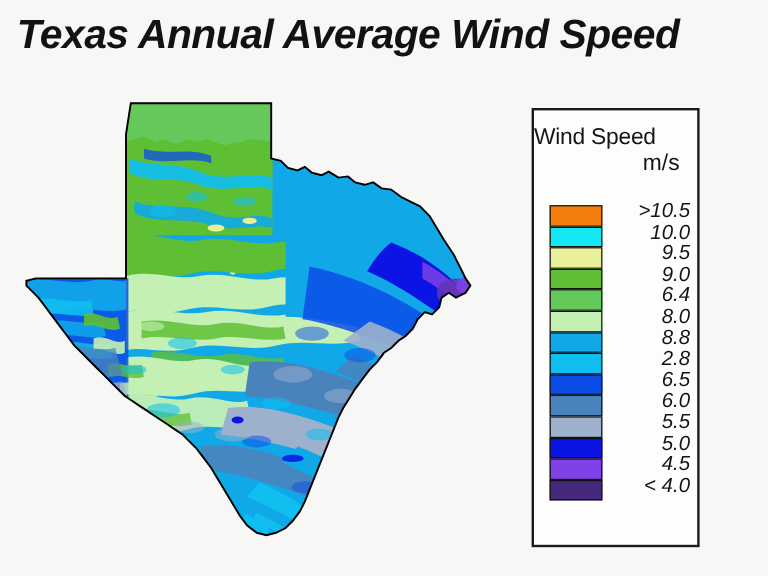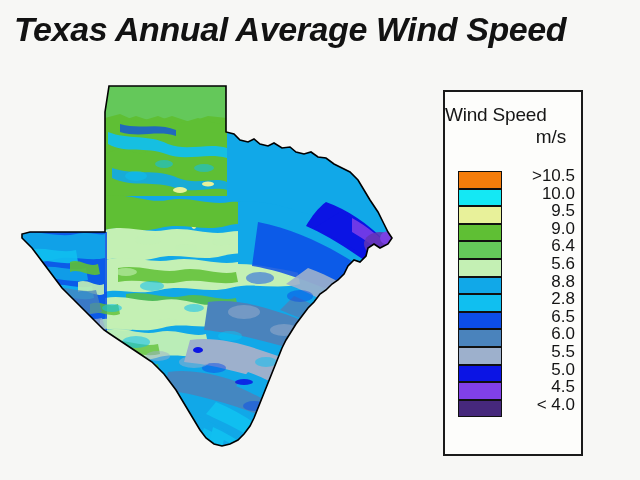--- a/index.html
+++ b/index.html
@@ -74,20 +74,21 @@
   }
   #legend-body {
     position: absolute;
     left: 0;
     top: 79px;
     width: 100%;
   }
   .legend-row {
     position: relative;
     height: 17.6px;
+    font-style: italic;
   }
   .legend-swatch {
     position: absolute;
     left: 13px;
     top: 0;
     width: 44px;
     height: 17.6px;
     border: 1.2px solid #101010;
     box-sizing: border-box;
   }
@@ -308,21 +309,21 @@
         <div class="legend-row">
           <div class="legend-swatch" style="background: rgb(95, 191, 52);"></div>
           <div class="legend-label">9.0</div>
         </div>
         <div class="legend-row">
           <div class="legend-swatch" style="background: rgb(100, 200, 90);"></div>
           <div class="legend-label">6.4</div>
         </div>
         <div class="legend-row">
           <div class="legend-swatch" style="background: rgb(196, 240, 180);"></div>
-          <div class="legend-label">5.6</div>
+          <div class="legend-label">8.0</div>
         </div>
         <div class="legend-row">
           <div class="legend-swatch" style="background: rgb(17, 168, 232);"></div>
           <div class="legend-label">8.8</div>
         </div>
         <div class="legend-row">
           <div class="legend-swatch" style="background: rgb(16, 191, 240);"></div>
           <div class="legend-label">2.8</div>
         </div>
         <div class="legend-row">

